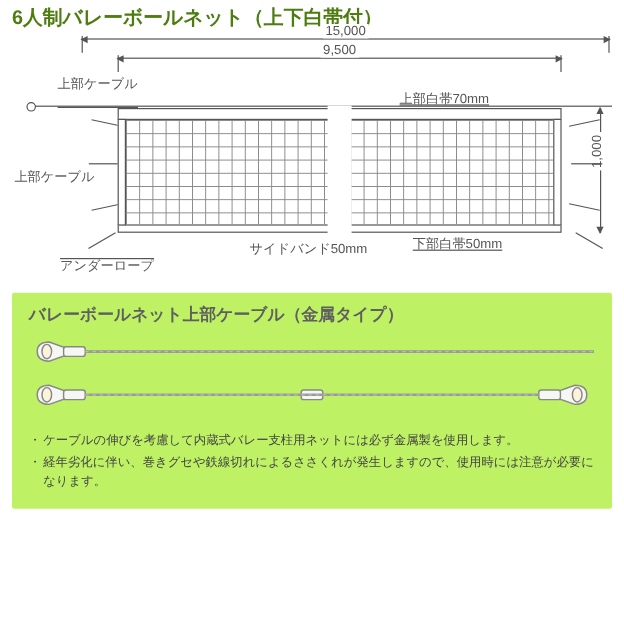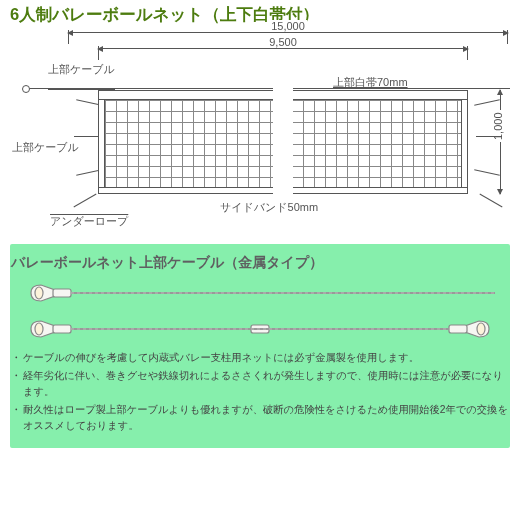--- a/index.html
+++ b/index.html
@@ -12,21 +12,21 @@
   .dim-line::before, .dim-line::after { content:''; position:absolute; top:-3px; width:0; height:0; border-top:3px solid transparent; border-bottom:3px solid transparent; }
   .dim-line::before { left:-1px; border-right:6px solid #555; }
   .dim-line::after { right:-1px; border-left:6px solid #555; }
   .dim-line .tick-l,.dim-line .tick-r{ position:absolute; top:-3px; width:1px; height:14px; background:#555; }
   .dim-line .tick-l{ left:0 } .dim-line .tick-r{ right:0 }
   .dim-label { position:absolute; top:-13px; left:50%; transform:translateX(-50%); background:#fff; padding:0 2px; font-size:11px; color:#555 }
   .cable-label { position:absolute; top:34px; left:38px; font-size:11px; color:#555; border-bottom:1px solid #555; padding-bottom:12px }
   .side-himo { position:absolute; top:112px; left:2px; font-size:11px; color:#555 }
   .under-rope { position:absolute; top:186px; left:40px; font-size:11px; color:#555; text-decoration:overline }
   .upper-band { position:absolute; top:47px; left:323px; font-size:11px; color:#555; text-decoration:underline }
-  .side-band { position:absolute; top:172px; left:210px; font-size:11px; color:#555 }
+  .side-band { position:absolute; top:172px; left:198px; font-size:11px; color:#555 }
   .lower-band { position:absolute; top:168px; left:334px; font-size:11px; color:#555; text-decoration:underline }
   .dim-height { position:absolute; right:-4px; top:62px; height:104px; width:28px; }
   .dim-height .vline { position:absolute; left:14px; top:0; bottom:0; width:1px; background:#555 }
   .dim-height .vlabel { position:absolute; left:12px; top:50%; transform:translateY(-50%) rotate(-90deg); transform-origin:left; font-size:11px; color:#555; background:#fff; padding:0 2px; white-space:nowrap }
   .dim-height::before,.dim-height::after{ content:''; position:absolute; left:11px; width:0; height:0; border-left:3px solid transparent; border-right:3px solid transparent }
   .dim-height::before{ top:-1px; border-bottom:6px solid #555 }
   .dim-height::after{ bottom:-1px; border-top:6px solid #555 }
   .net-assembly { position:absolute; top:60px; left:58px; width:440px; height:124px }
   .top-cable { position:absolute; top:0; left:-42px; right:-2px; height:1px; background:#555 }
   .top-cable::before { content:''; position:absolute; left:-4px; top:-3px; width:6px; height:6px; border:1px solid #555; border-radius:50%; background:#fff }
@@ -45,26 +45,26 @@
     clip-path: polygon(15% 0, 45% 8%, 25% 20%, 50% 30%, 30% 42%, 55% 55%, 35% 68%, 55% 80%, 40% 100%, 75% 100%, 60% 85%, 80% 72%, 58% 60%, 78% 48%, 55% 35%, 75% 22%, 55% 10%, 80% 0); background:#fff }
   .guy { position:absolute; width:26px; height:1px; background:#555 }
   .guy.l1{ top:14px; left:8px; transform:rotate(12deg) }
   .guy.l2{ top:48px; left:6px; }
   .guy.l3{ top:84px; left:8px; transform:rotate(-12deg) }
   .guy.l4{ top:112px; left:4px; transform:rotate(-30deg) }
   .guy.r1{ top:14px; right:8px; transform:rotate(-12deg) }
   .guy.r2{ top:48px; right:6px }
   .guy.r3{ top:84px; right:8px; transform:rotate(12deg) }
   .guy.r4{ top:112px; right:4px; transform:rotate(30deg) }
-  .yellow-box { background:#86efac; border-radius:2px; padding:10px 1px 12px; width:500px; }
+  .yellow-box { background:#bef264; border-radius:2px; padding:10px 14px 12px; width:500px; }
   .yb-title { font-size:14px; font-weight:600; color:#5f5f61; margin-bottom:6px }
   .cable-draw { height:30px; position:relative; margin:4px 0 6px }
   .cable-draw svg { width:100%; height:100% }
   .sublabel { font-size:11.5px; color:#555; margin:2px 0 2px }
-  .bullets { list-style:none; margin-top:6px }
+  .bullets { list-style:none; margin-top:16px }
   .bullets li { position:relative; padding-left:12px; font-size:10.3px; line-height:1.5; color:#444; margin-bottom:3px }
   .bullets li::before { content:'・'; position:absolute; left:0 }
 </style>
 </head>
 <body>
 
 <div class="title">6人制バレーボールネット（上下白帯付）</div>
 
 <div class="diagram">
   <div class="dim-top-outer">
@@ -79,20 +79,21 @@
         <span class="tick-l"></span>
         <span class="tick-r"></span>
       <span class="dim-label">9,500</span>
     </div>
   </div>
   <div class="cable-label">上部ケーブル</div>
   <div class="side-himo">上部ケーブル</div>
   <div class="under-rope">アンダーロープ</div>
   <div class="upper-band">上部白帯70mm</div>
   <div class="side-band">サイドバンド50mm</div>
+  <div class="lower-band">下部白帯50mm</div>
 
   <div class="dim-height">
     <div class="vline"></div>
     <div class="vlabel">1,000</div>
   </div>
 
   <div class="net-assembly">
     <div class="top-cable"></div>
     <div class="guy l1"></div>
       <div class="guy l2"></div>
@@ -142,15 +143,14 @@
         <rect x="226" y="11" width="18" height="8" rx="2"></rect>
       </g>
       <line x1="46" y1="15" x2="424" y2="15" stroke="#999" stroke-width="2.2"></line>
       <line x1="46" y1="15" x2="424" y2="15" stroke="#bbb" stroke-width="1" stroke-dasharray="3 3"></line>
     </svg>
   </div>
 
   <ul class="bullets">
     <li>ケーブルの伸びを考慮して内蔵式バレー支柱用ネットには必ず金属製を使用します。</li>
     <li>経年劣化に伴い、巻きグセや鉄線切れによるささくれが発生しますので、使用時には注意が必要になります。</li>
-    <li>耐久性はロープ製上部ケーブルよりも優れますが、破断の危険性をさけるため使用開始後2年での交換をオススメしております。</li>
   </ul>
 </div>
 
 </body></html>

